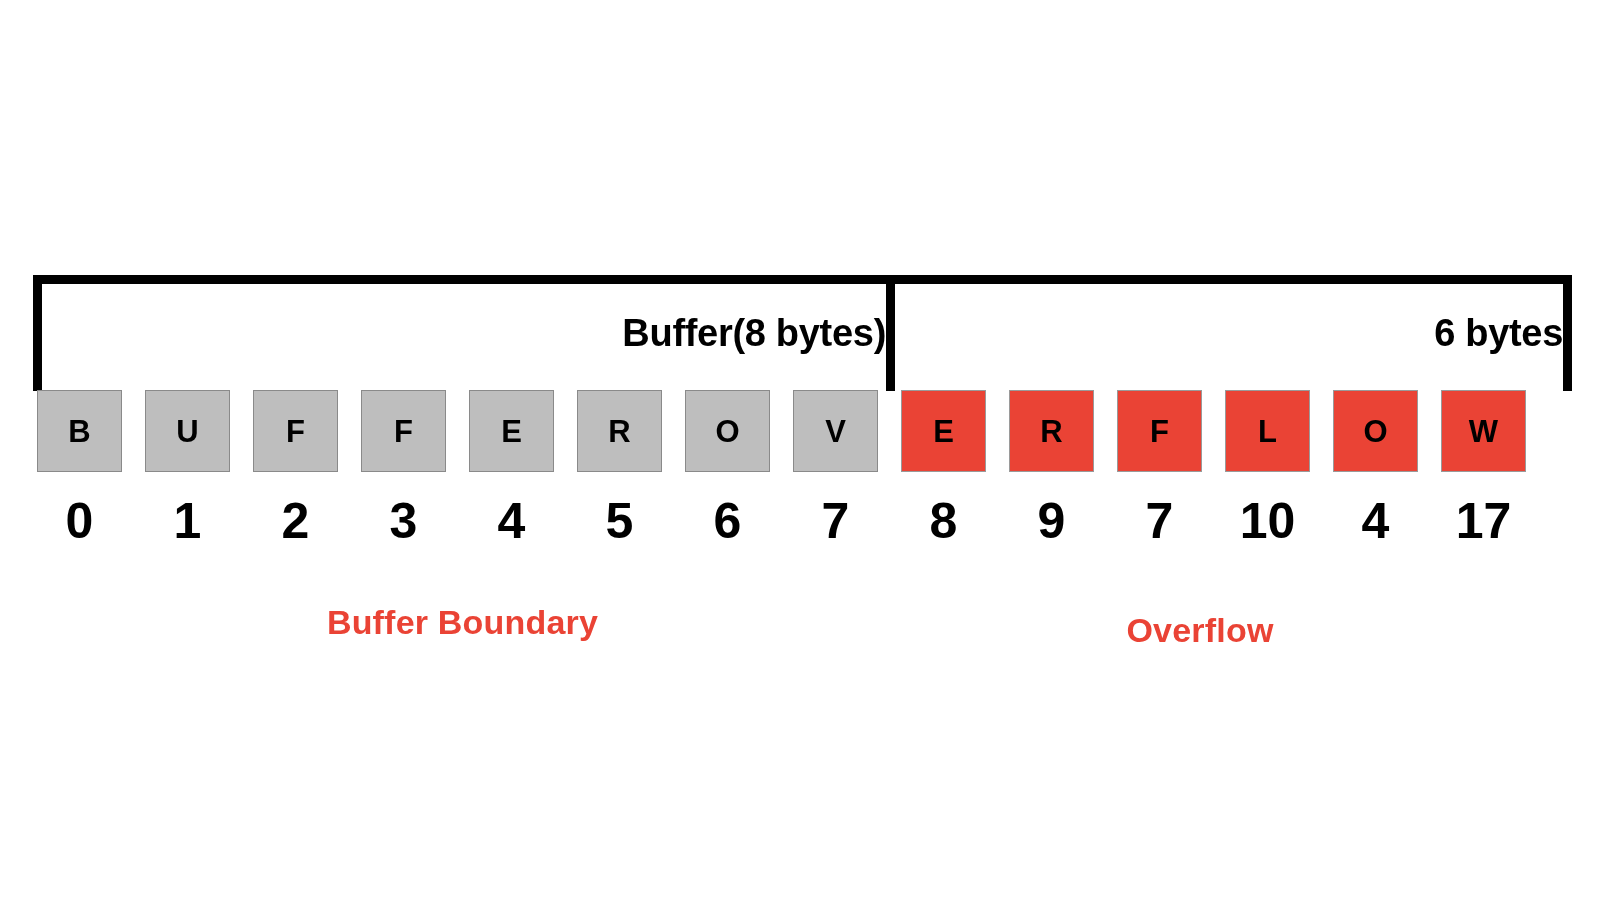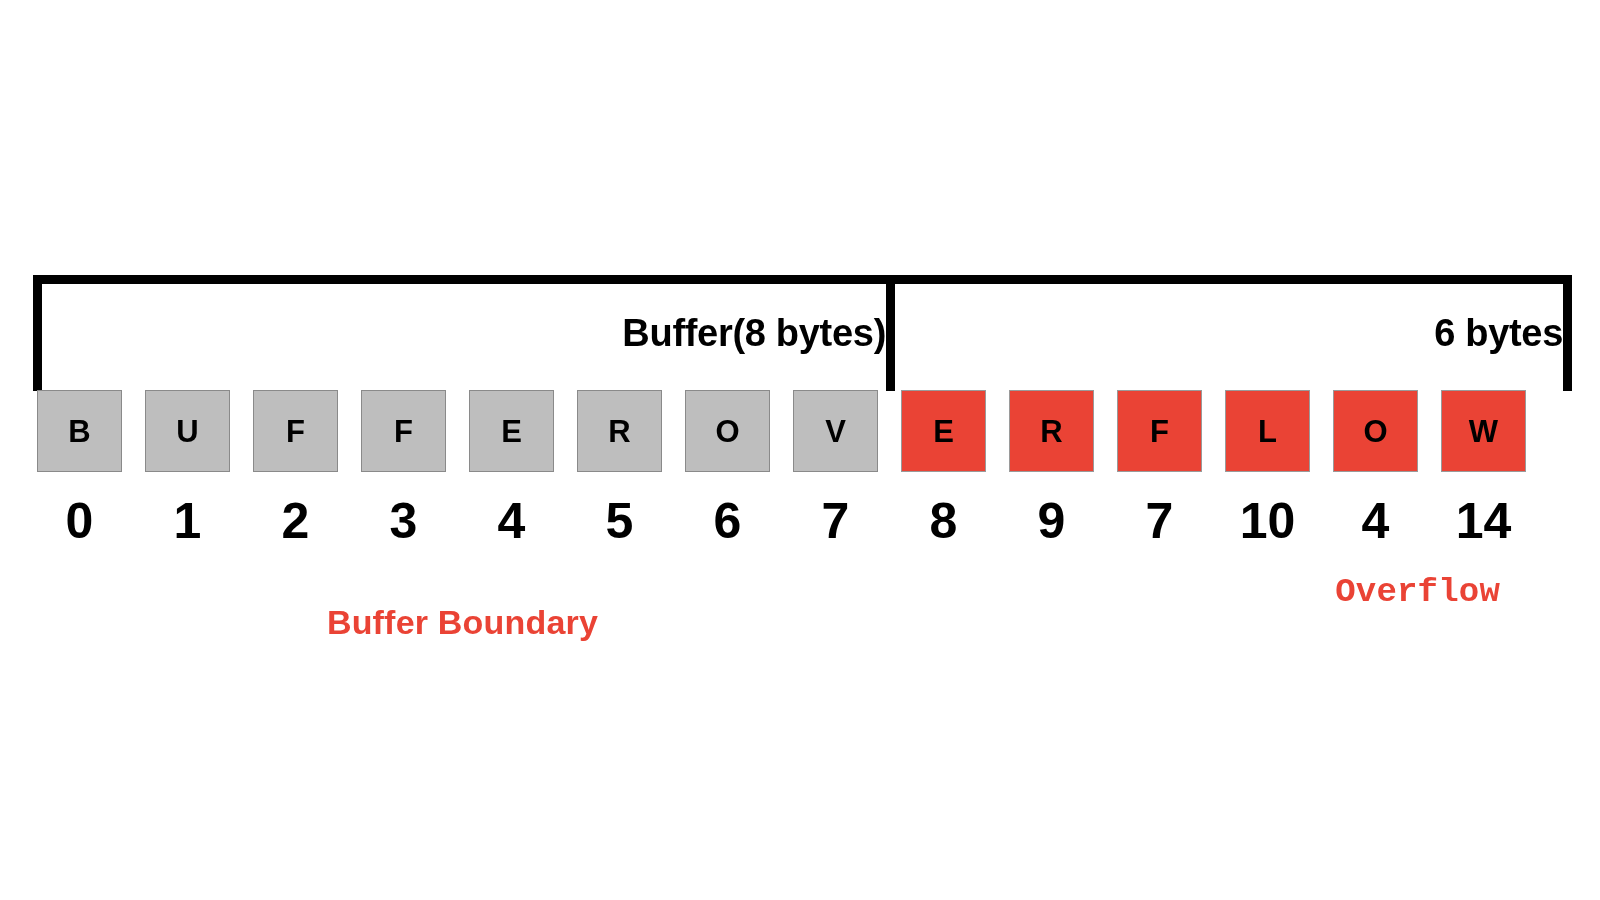--- a/index.html
+++ b/index.html
@@ -112,24 +112,23 @@
     letter-spacing: 0.2px;
   }
   .caption.boundary-caption {
     left: 0px;
     top: 603px;
     width: 925px;
     text-align: center;
   }
   .caption.overflow-caption {
     left: 900px;
-    top: 573px;
+    top: 611px;
     width: 600px;
-    text-align: right;
-    font-family: Liberation Mono, monospace;
+    text-align: center;
   }
 </style>
 </head>
 <body>
 
 <div id="stage">
 
   <div class="bracket buffer-bracket">
     <div class="bracket-label">Buffer(8 bytes)</div>
   </div>
@@ -190,20 +189,20 @@
       <div class="index-num" style="left: 324px;">3</div>
       <div class="index-num" style="left: 432px;">4</div>
       <div class="index-num" style="left: 540px;">5</div>
       <div class="index-num" style="left: 648px;">6</div>
       <div class="index-num" style="left: 756px;">7</div>
       <div class="index-num" style="left: 864px;">8</div>
       <div class="index-num" style="left: 972px;">9</div>
       <div class="index-num" style="left: 1080px;">7</div>
       <div class="index-num" style="left: 1188px;">10</div>
       <div class="index-num" style="left: 1296px;">4</div>
-      <div class="index-num" style="left: 1404px;">14</div>
+      <div class="index-num" style="left: 1404px;">17</div>
     </div>
 
   <div class="caption boundary-caption">Buffer Boundary</div>
 
   <div class="caption overflow-caption">Overflow</div>
 
 </div>
 
 </body></html>

